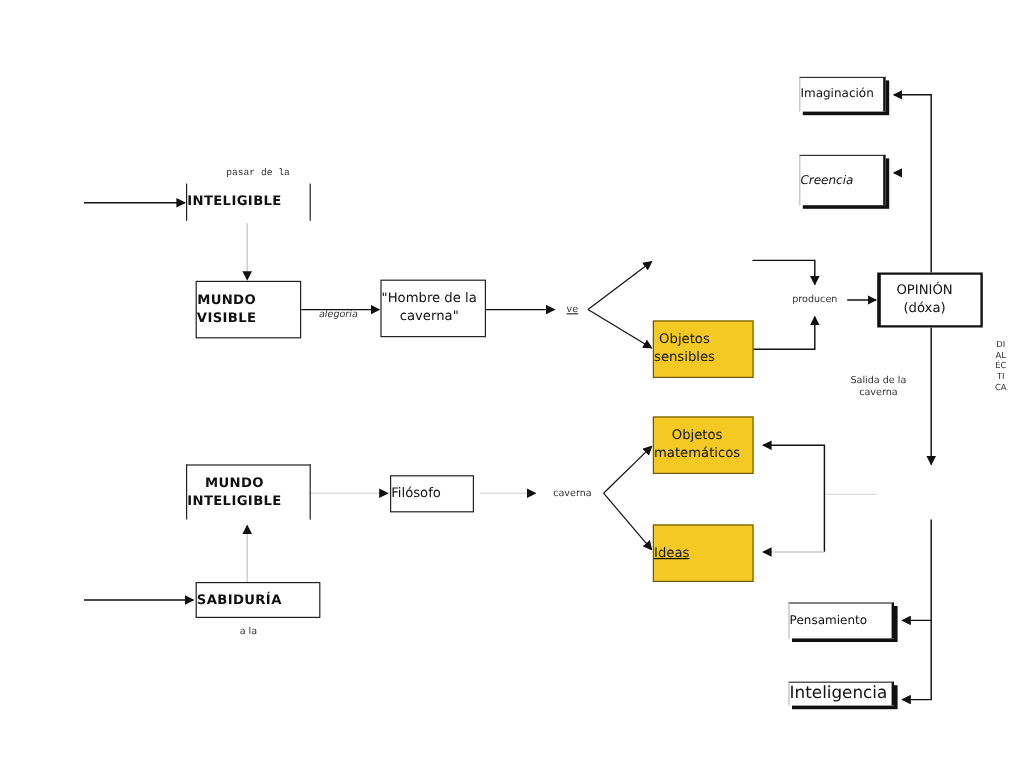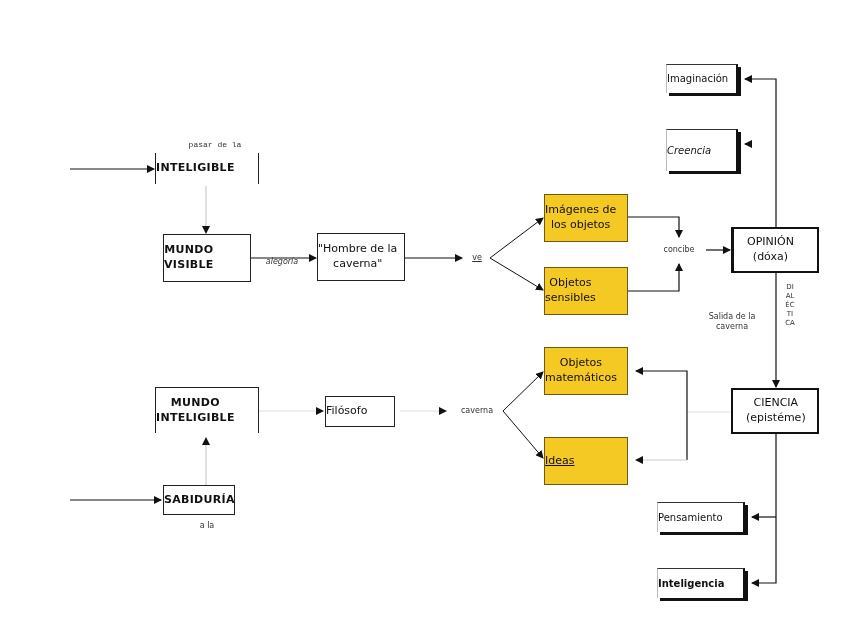--- a/index.html
+++ b/index.html
@@ -12,21 +12,21 @@
     .node span { display: block; white-space: pre-line; }
     .bold { font-weight: bold; letter-spacing: 0.3px; }
     .boxed { border: 1px solid #222; }
     .boxed-thick { border: 2px solid #111; padding-left: 13px; }
     .yellow { background: #f5c924; border: 1px solid #6b5a10; }
     .open-sides { border-left: 1px solid #222; border-right: 1px solid #222; }
     .open-bottom { border-top: 1px solid #222; border-left: 1px solid #222; border-right: 1px solid #222; }
     .shadow-box { border-top: 1px solid #333; border-left: 1px solid #bbb; border-right: 2px solid #111;
                   box-shadow: 3px 3px 0 #111; }
     .label { position: absolute; font-size: 8px; color: #333; white-space: pre-line; text-align: center; line-height: 1.3; }
-    .vert { position: absolute; font-size: 7px; color: #333; width: 10px; text-align: center; line-height: 9px; word-break: break-all; }
+    .vert { position: absolute; font-size: 7px; color: #333; width: 10px; text-align: center; line-height: 9px; word-break: break-all; margin-left: 44px; }
     svg { position: absolute; left: 0; top: 0; }
   </style>
 </head>
 <body>
 
 <div id="diagram">
 
   <svg width="848" height="636">
     <defs>
       <marker id="ah" markerWidth="8" markerHeight="8" refX="7" refY="4" orient="auto" markerUnits="userSpaceOnUse">
@@ -93,58 +93,50 @@
 
   <div class="label" style="left:256px;top:257px;width:52px;font-style:italic;">alegoría</div>
 
   <div class="node boxed" style="left:317px;top:233px;width:88px;height:48px;">
     <span>"Hombre de la
 caverna"</span>
   </div>
 
   <div class="label" style="left:466px;top:253px;width:22px;text-decoration:underline;">ve</div>
 
-  <div class="node yellow" style="left:544px;top:194px;width:84px;height:48px;">
-    <span>Imágenes de
-los objetos</span>
-  </div>
   <div class="node yellow" style="left:544px;top:267px;width:84px;height:48px;">
     <span>Objetos
 sensibles</span>
   </div>
 
-  <div class="label" style="left:654px;top:245px;width:50px;background:#fff;">concibe</div>
+  <div class="label" style="left:654px;top:245px;width:50px;background:#fff;">producen</div>
 
   <div class="node boxed-thick" style="left:731px;top:227px;width:88px;height:46px;border-width:2px 2px 2px 3px;">
     <span>OPINIÓN
 (dóxa)</span>
   </div>
 
   <div class="node shadow-box" style="left:666px;top:64px;width:72px;height:29px;font-size:10px;">
     <span>Imaginación</span>
   </div>
   <div class="node shadow-box" style="left:666px;top:129px;width:72px;height:42px;font-size:10px;font-style:italic;">
     <span>Creencia</span>
   </div>
 
   <div class="label" style="left:700px;top:312px;width:64px;">Salida de la
 caverna</div>
   <div class="vert" style="left:785px;top:283px;">DIALÉCTICA</div>
 
-  <div class="node boxed-thick" style="left:731px;top:388px;width:88px;height:46px;">
-    <span>CIENCIA
-(epistéme)</span>
-  </div>
 
   <div class="node open-bottom bold" style="left:155px;top:387px;width:104px;height:46px;">
     <span>MUNDO
 INTELIGIBLE</span>
   </div>
 
-  <div class="node boxed bold" style="left:163px;top:485px;width:72px;height:30px;">
+  <div class="node boxed bold" style="left:163px;top:485px;width:104px;height:30px;">
     <span>SABIDURÍA</span>
   </div>
   <div class="label" style="left:190px;top:521px;width:34px;">a la</div>
 
   <div class="node boxed" style="left:325px;top:396px;width:70px;height:31px;">
     <span>Filósofo</span>
   </div>
 
   <div class="label" style="left:455px;top:406px;width:44px;">caverna</div>
 
@@ -152,17 +144,17 @@
     <span>Objetos
 matemáticos</span>
   </div>
   <div class="node shadow-box" style="left:657px;top:502px;width:88px;height:30px;font-size:10px;">
     <span>Pensamiento</span>
   </div>
 
   <div class="node yellow" style="left:544px;top:437px;width:84px;height:48px;">
     <span style="text-decoration:underline;">Ideas</span>
   </div>
-  <div class="node shadow-box" style="left:657px;top:568px;width:88px;height:30px;font-size:10px;font-weight:bold;">
+  <div class="node shadow-box" style="left:657px;top:568px;width:88px;height:20px;font-size:14px;">
     <span>Inteligencia</span>
   </div>
 
 </div>
 
 </body></html>

